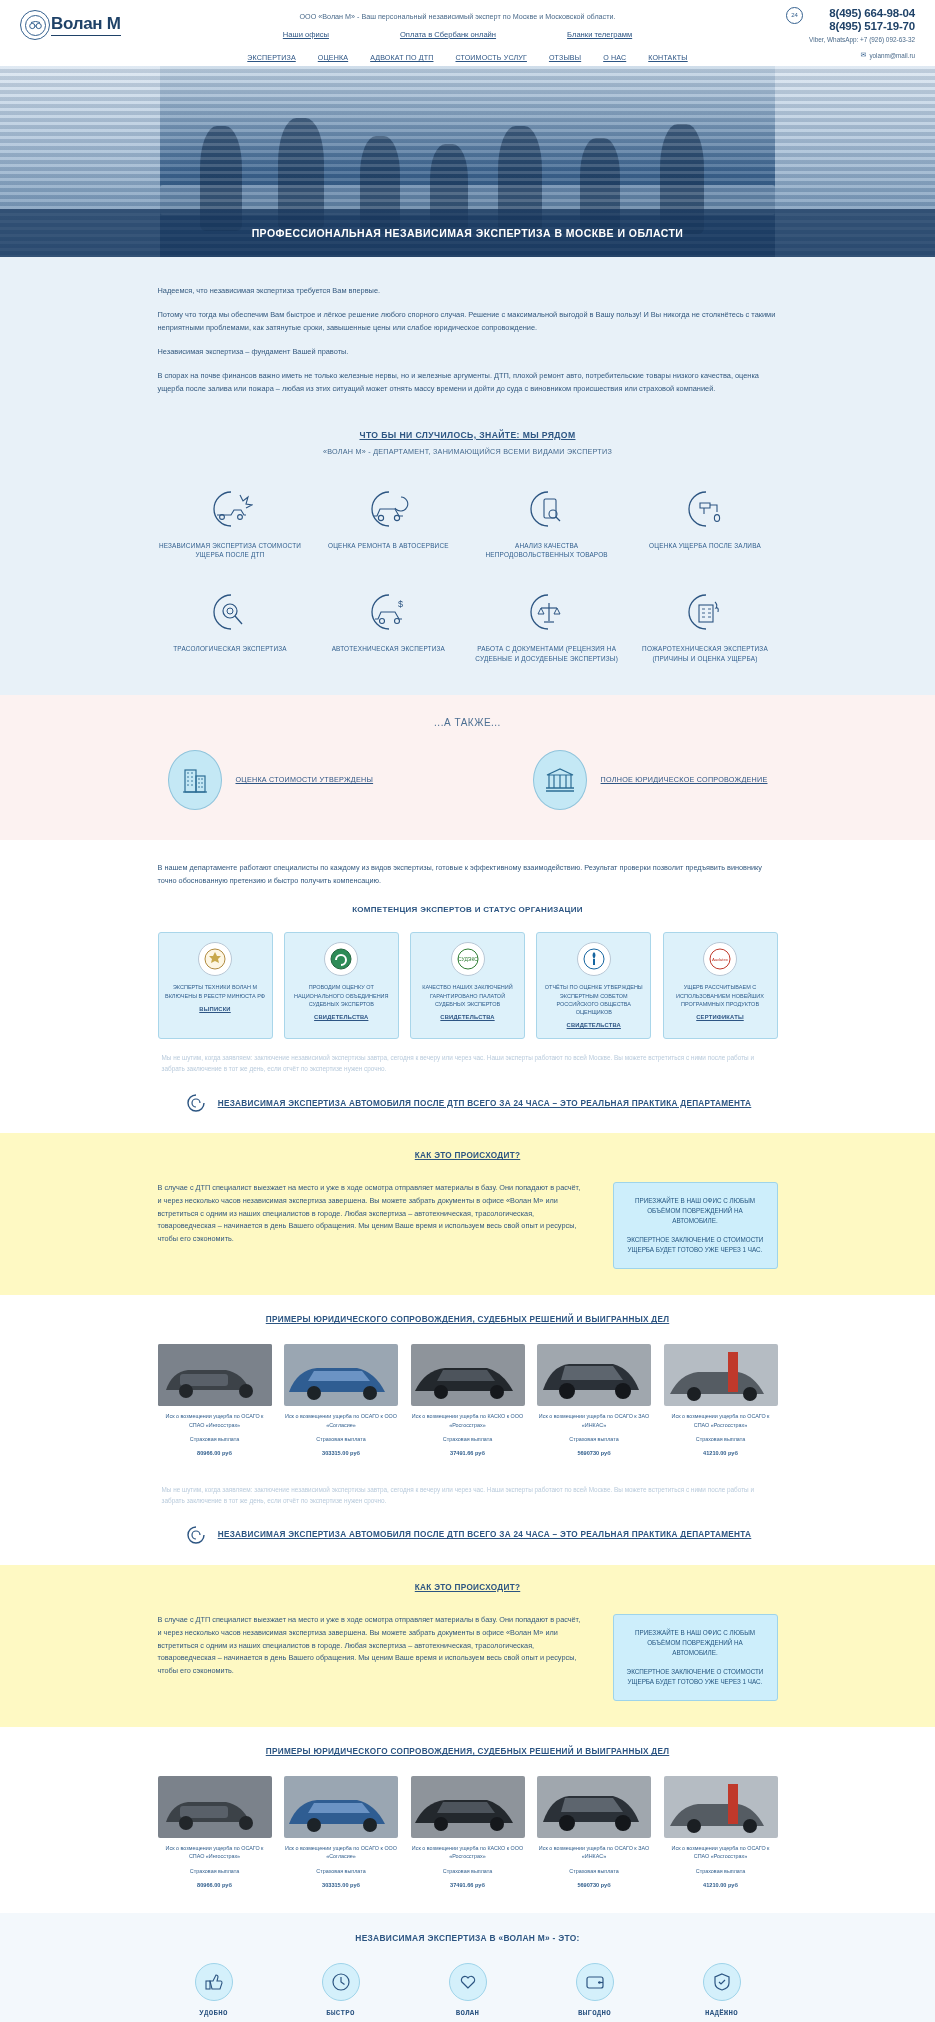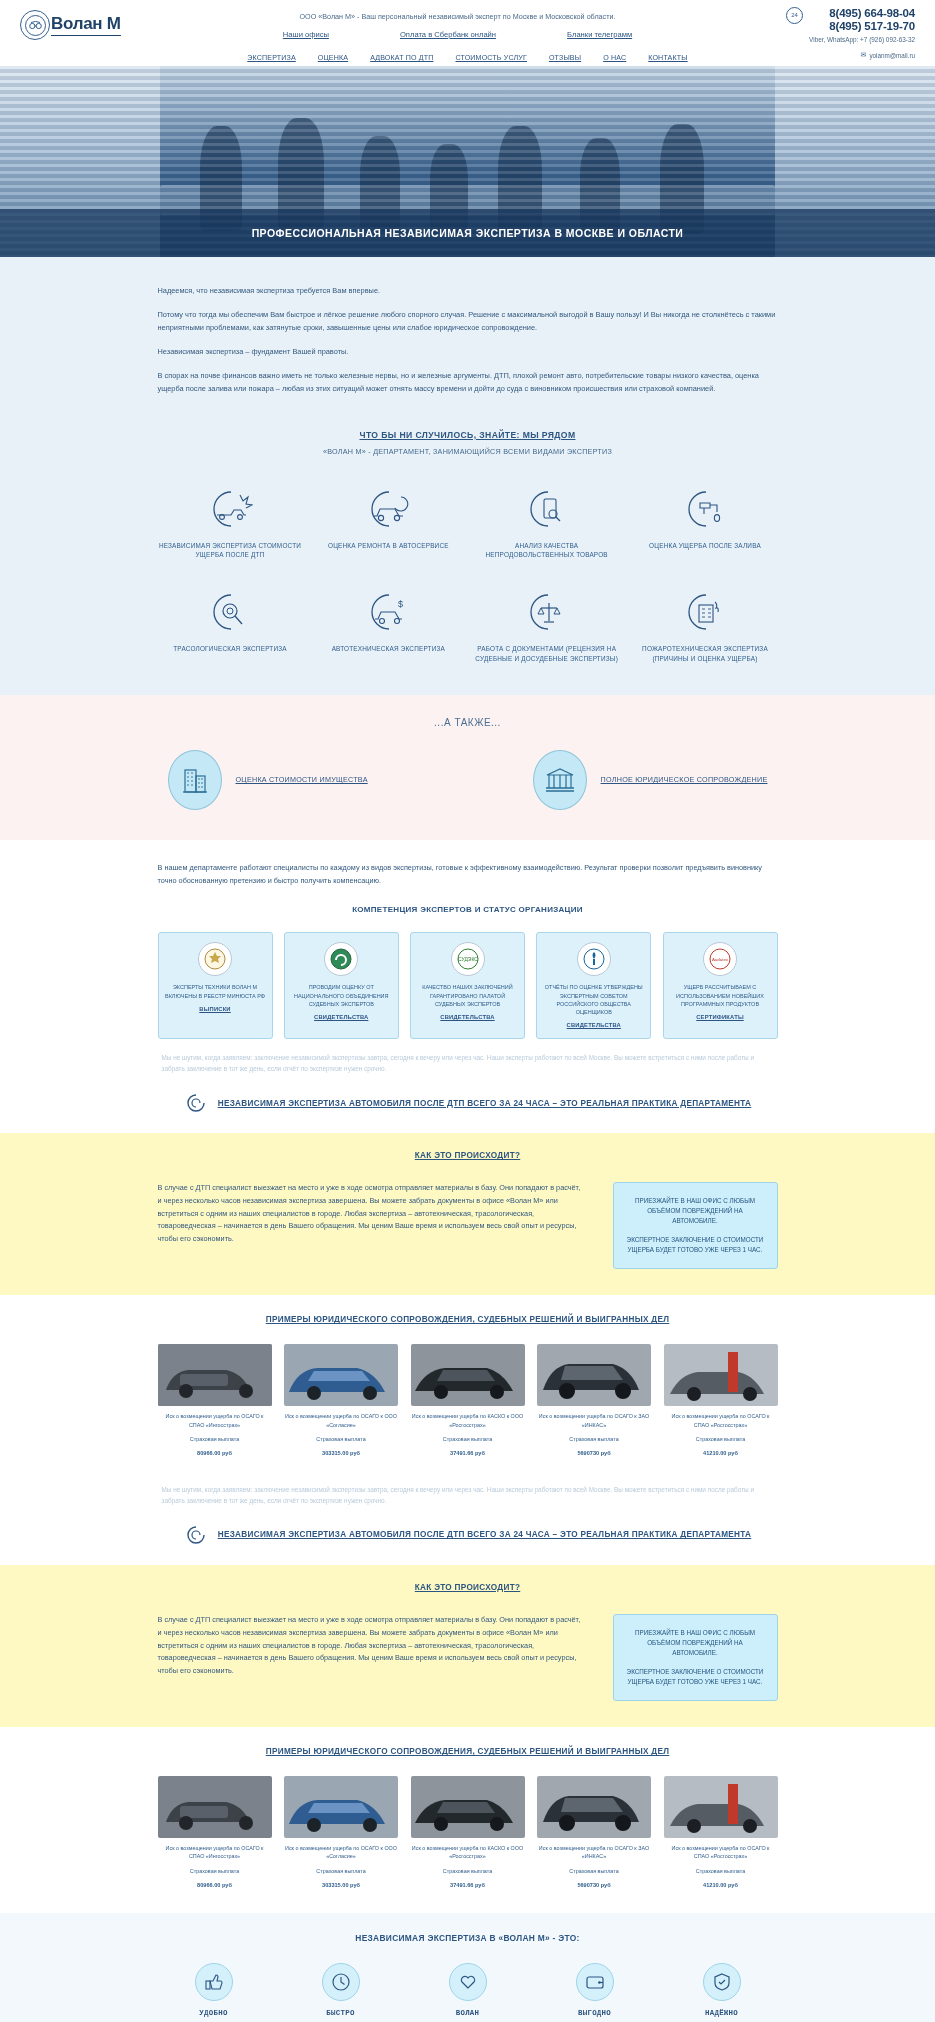--- a/index.html
+++ b/index.html
@@ -437,21 +437,21 @@
       <div class="also-row">
         <div class="also-item">
           <span class="also-circle">
             <svg width="26" height="30" viewBox="0 0 26 30">
                 <rect x="3" y="5" width="11" height="22" fill="none" stroke="#2c6d95" stroke-width="1.2"></rect>
                 <rect x="14" y="11" width="9" height="16" fill="none" stroke="#2c6d95" stroke-width="1.2"></rect>
                 <path d="M5 8 h2 M9 8 h2 M5 12 h2 M9 12 h2 M5 16 h2 M9 16 h2 M5 20 h2 M9 20 h2 M16 14 h2 M19 14 h2 M16 18 h2 M19 18 h2 M16 22 h2 M19 22 h2" stroke="#2c6d95" stroke-width="0.9"></path>
                 <path d="M1 27 h24" stroke="#2c6d95" stroke-width="1.2"></path>
               </svg>
           </span>
-          <span class="also-lbl">ОЦЕНКА СТОИМОСТИ ИМУЩЕСТВА</span>
+          <span class="also-lbl">ОЦЕНКА СТОИМОСТИ УТВЕРЖДЕНЫ</span>
         </div>
         <div class="also-item">
           <span class="also-circle">
             <svg width="30" height="28" viewBox="0 0 30 28">
                 <path d="M2 9 L15 3 L28 9 z" fill="none" stroke="#2c6d95" stroke-width="1.2"></path>
                 <path d="M4 9 v13 M9 9 v13 M15 9 v13 M21 9 v13 M26 9 v13" stroke="#2c6d95" stroke-width="1.2"></path>
                 <path d="M1 22 h28 M1 25 h28" stroke="#2c6d95" stroke-width="1.3"></path>
               </svg>
           </span>
           <span class="also-lbl">ПОЛНОЕ ЮРИДИЧЕСКОЕ СОПРОВОЖДЕНИЕ</span>

